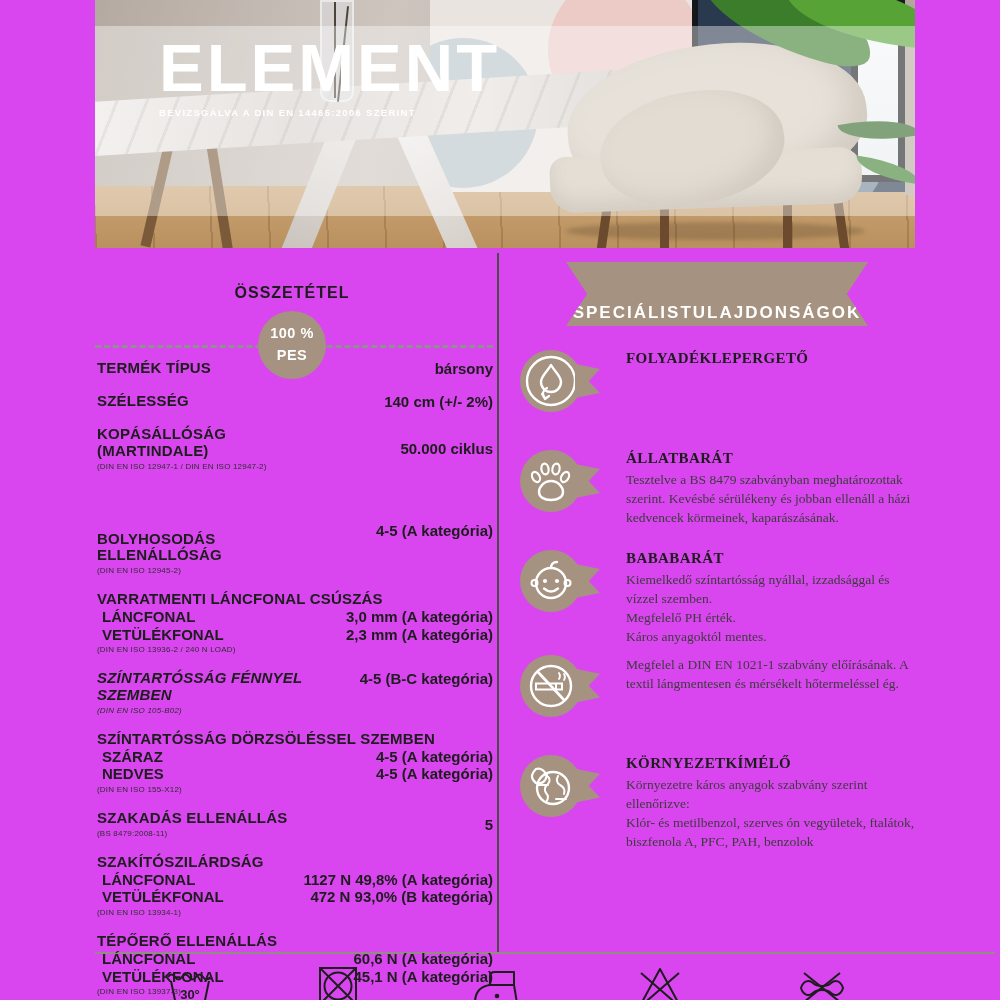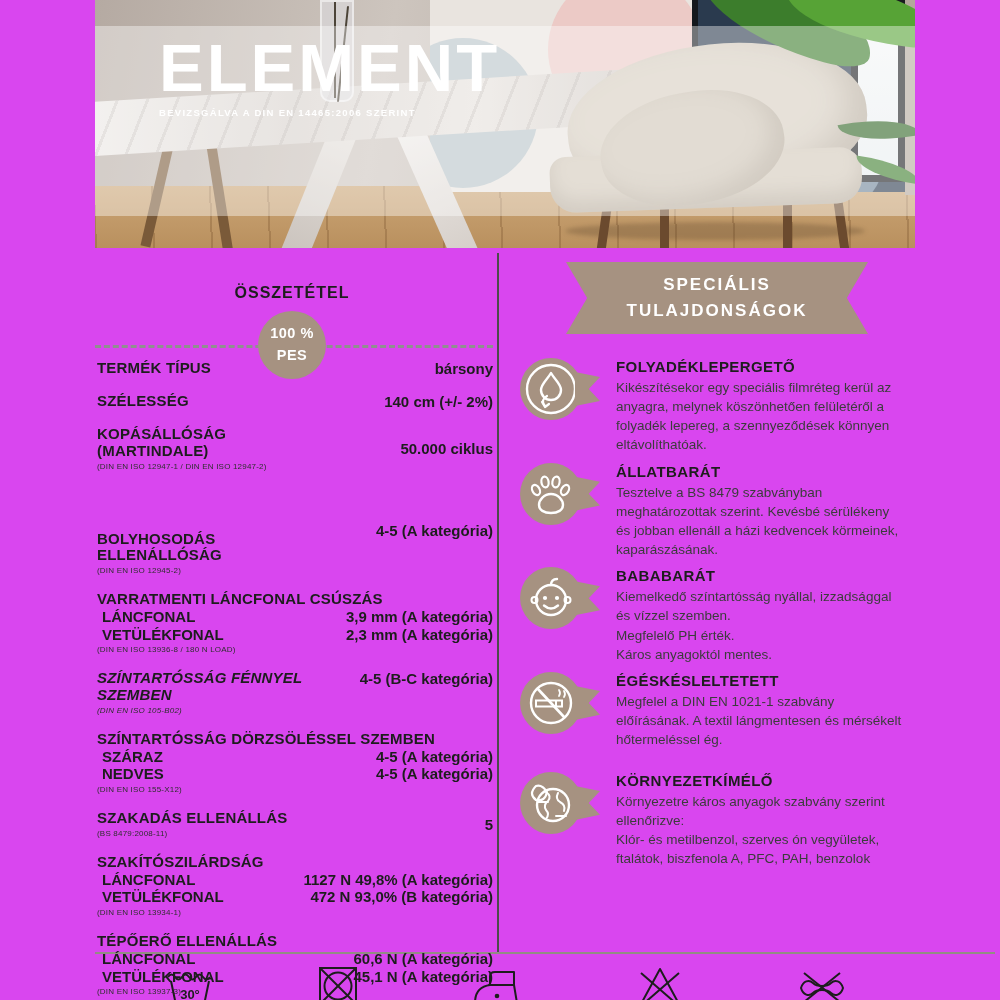--- a/index.html
+++ b/index.html
@@ -85,26 +85,26 @@
   .srow:first-child { margin-top:14px; }
   .sgroup { margin-top:16px; }
   .lbl, .ghead { font-weight:800; font-size:15px; line-height:1.12; letter-spacing:.2px; }
   .lbl { max-width:238px; }
   .val { font-weight:800; font-size:15px; white-space:nowrap; text-align:right; }
   .note { font-size:8px; font-weight:400; letter-spacing:.2px; color:#2e2e2e; margin-top:2px; }
   .gsub { display:flex; justify-content:space-between; padding-left:5px; font-weight:800; font-size:15px; line-height:1.18; }
 
   
   .special { position:absolute; left:520px; top:262px; width:394px; }
-  .banner { width:302px; height:72px; margin:0 auto; background:var(--accent); color:#fff;
-            display:flex; flex-direction:column; align-items:center; justify-content:center;
+  .banner { width:302px; height:64px; margin:0 auto; background:var(--accent); color:#fff;
+            display:flex; align-items:flex-end; justify-content:center;
             font-weight:800; font-size:17px; letter-spacing:2px; line-height:1.55;
             clip-path:polygon(0 0,100% 0,93% 50%,100% 100%,0 100%,7% 50%); }
   .props { margin-top:24px; }
-  .prop { display:flex; gap:16px; margin-bottom:8px; min-height:92px; }
+  .prop { display:flex; gap:26px; margin-bottom:8px; min-height:92px;font-family:Liberation Serif, serif; }
   .prop-badge { position:relative; width:80px; height:62px; flex:none; }
   .prop-circle { width:62px; height:62px; border-radius:50%; background:var(--accent);
                  display:flex; align-items:center; justify-content:center; }
   .prop-tail { position:absolute; left:55px; top:14px; width:25px; height:34px; background:var(--accent);
                clip-path:polygon(0 0,100% 15%,55% 50%,100% 85%,0 100%); }
   .prop-title { font-weight:800; font-size:15px; letter-spacing:.4px; margin-bottom:3px; }
   .prop-body { font-size:13.5px; line-height:1.42; color:#3c3c3c; white-space:pre-line; width:289px; }
 
   
   .care-icon { position:absolute; top:958px; width:56px; height:56px; }
@@ -195,27 +195,27 @@
         <div class="lbl">BOLYHOSODÁS ELLENÁLLÓSÁG</div>
         <div class="note">(DIN EN ISO 12945-2)</div>
       </div>
       <div class="val">4-5 (A kategória)</div>
     </div>
 
     <div class="sgroup">
       <div class="ghead">VARRATMENTI LÁNCFONAL CSÚSZÁS</div>
       <div class="gsub">
         <span>LÁNCFONAL</span>
-        <span class="val">3,9 mm (A kategória)</span>
+        <span class="val">3,0 mm (A kategória)</span>
       </div>
       <div class="gsub">
         <span>VETÜLÉKFONAL</span>
         <span class="val">2,3 mm (A kategória)</span>
       </div>
-      <div class="note">(DIN EN ISO 13936-8 / 180 N LOAD)</div>
+      <div class="note">(DIN EN ISO 13936-2 / 240 N LOAD)</div>
     </div>
 
     <div class="srow" style="align-items:flex-start;">
       <div style="max-width:215px;font-style:italic;">
         <div class="lbl">SZÍNTARTÓSSÁG FÉNNYEL SZEMBEN</div>
         <div class="note">(DIN EN ISO 105-B02)</div>
       </div>
       <div class="val">4-5 (B-C kategória)</div>
     </div>
 
@@ -283,21 +283,20 @@
               <circle cx="31" cy="31" r="24" fill="none" stroke="#fff" stroke-width="2.4"></circle>
               <path d="M31 15 C35 22 41 26 41 32 a10 10 0 1 1 -20 0 C21 26 27 22 31 15 Z" fill="none" stroke="#fff" stroke-width="2.4" stroke-linejoin="round"></path>
               <path d="M27 38 q-7 4 -2 10" fill="none" stroke="#fff" stroke-width="2.2" stroke-linecap="round"></path>
               <path d="M22 44 l3 5 l4 -3" fill="none" stroke="#fff" stroke-width="2.2" stroke-linecap="round" stroke-linejoin="round"></path>
             </svg>
           </div>
           <div class="prop-tail"></div>
         </div>
         <div>
           <div class="prop-title">FOLYADÉKLEPERGETŐ</div>
-          <div class="prop-body">Kikészítésekor egy speciális filmréteg kerül az anyagra, melynek köszönhetően felületéről a folyadék lepereg, a szennyeződések könnyen eltávolíthatóak.</div>
         </div>
       </div>
 
       <div class="prop">
         <div class="prop-badge">
           <div class="prop-circle">
             <svg viewBox="0 0 62 62" width="62" height="62">
               <ellipse cx="16" cy="27" rx="3.6" ry="5.4" transform="rotate(-28 16 27)" fill="none" stroke="#fff" stroke-width="2.2"></ellipse>
               <ellipse cx="25" cy="19" rx="3.6" ry="5.4" transform="rotate(-8 25 19)" fill="none" stroke="#fff" stroke-width="2.2"></ellipse>
               <ellipse cx="36" cy="19" rx="3.6" ry="5.4" transform="rotate(10 36 19)" fill="none" stroke="#fff" stroke-width="2.2"></ellipse>
@@ -344,21 +343,20 @@
               <rect x="16" y="28.5" width="26" height="6" fill="none" stroke="#fff" stroke-width="2"></rect>
               <line x1="36" y1="28.5" x2="36" y2="34.5" stroke="#fff" stroke-width="2"></line>
               <path d="M39 24 q2 -3 0 -6" fill="none" stroke="#fff" stroke-width="1.8" stroke-linecap="round"></path>
               <path d="M44 25 q2 -3 0 -6" fill="none" stroke="#fff" stroke-width="1.8" stroke-linecap="round"></path>
               <line x1="17" y1="16" x2="45" y2="46" stroke="#fff" stroke-width="2.6"></line>
             </svg>
           </div>
           <div class="prop-tail"></div>
         </div>
         <div>
-          <div class="prop-title">ÉGÉSKÉSLELTETETT</div>
           <div class="prop-body">Megfelel a DIN EN 1021-1 szabvány előírásának. A textil lángmentesen és mérsékelt hőtermeléssel ég.</div>
         </div>
       </div>
 
       <div class="prop">
         <div class="prop-badge">
           <div class="prop-circle">
             <svg viewBox="0 0 62 62" width="62" height="62">
               <circle cx="33" cy="33" r="16" fill="none" stroke="#fff" stroke-width="2.4"></circle>
               <path d="M26 20 q6 4 2 9 q-5 4 -2 9 q4 4 0 9" fill="none" stroke="#fff" stroke-width="2" stroke-linecap="round"></path>

